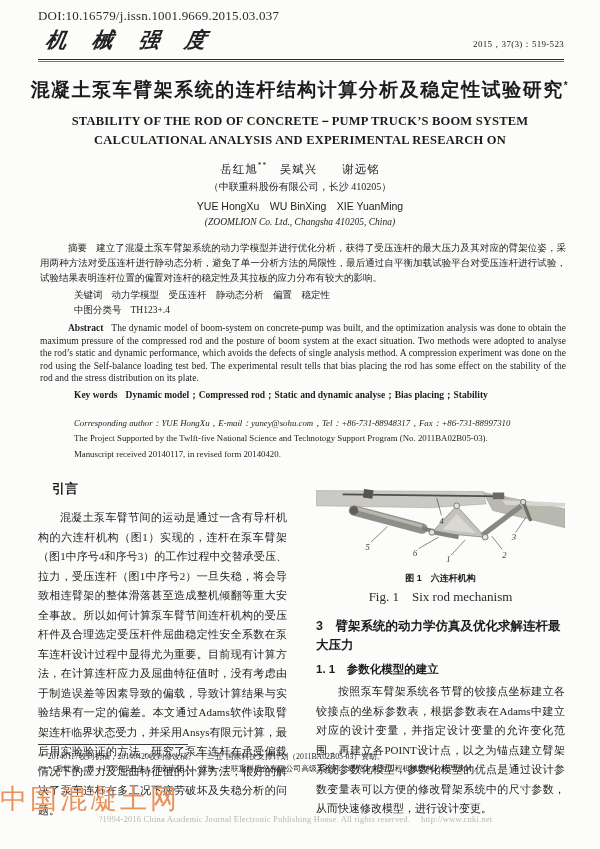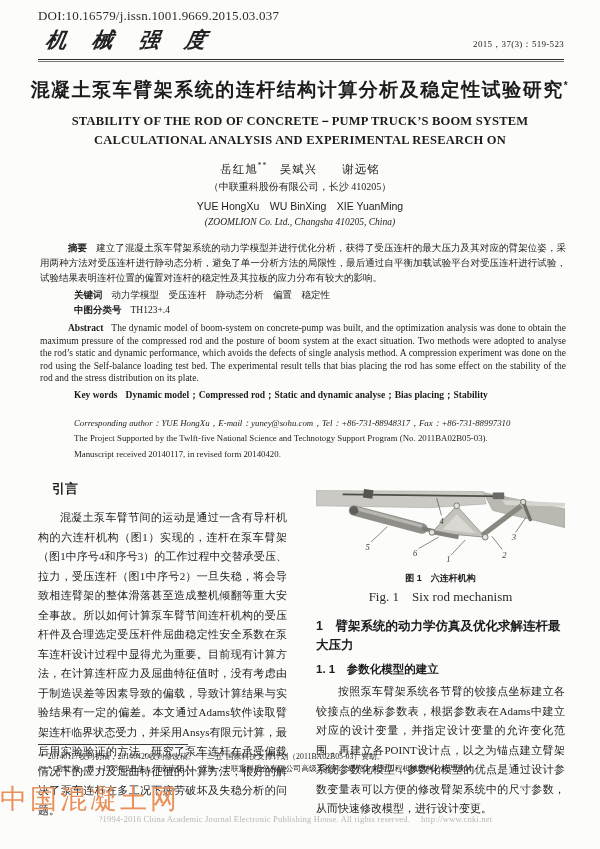--- a/index.html
+++ b/index.html
@@ -22,21 +22,21 @@
   .title-zh sup { font-size:10px; }
   .title-en { text-align:center; margin:9px 40px 0 40px; font-size:12.5px; font-weight:bold; line-height:1.55; letter-spacing:.2px; }
 
   .authors-zh { text-align:center; margin-top:11px; font-size:11.5px; letter-spacing:1px; }
   .authors-zh sup { font-size:7.5px; }
   .affil-zh { text-align:center; margin-top:3px; font-size:10px; }
   .authors-en { text-align:center; margin-top:6px; font-size:10.5px; font-family:"Liberation Sans","DejaVu Sans",sans-serif; color:#222; }
   .affil-en { text-align:center; margin-top:3px; font-size:9.5px; font-style:italic; }
 
   .abs-zh { margin:13px 34px 0 40px; font-size:9.5px; line-height:15px; text-align:justify; text-indent:28px; }
-  .abs-zh .lbl, .kw .lbl, .clc .lbl { font-weight:bold; font-family:"Liberation Sans","DejaVu Sans",sans-serif; margin-right:9px; }
+  .abs-zh .lbl, .kw .lbl, .clc .lbl { font-weight:normal; font-family:"Liberation Sans","DejaVu Sans",sans-serif; margin-right:9px; }
   .kw { margin:3px 34px 0 74px; font-size:9.5px; }
   .clc { margin:2px 34px 0 74px; font-size:9.5px; }
   .abs-en { margin:5px 34px 0 40px; font-size:9.5px; line-height:12.5px; text-align:justify; text-indent:28px; }
   .abs-en .lbl, .kwen .lbl { font-weight:bold; margin-right:8px; }
   .kwen { margin:4px 34px 15px 74px; font-size:9.5px; font-weight:bold; }
   .note { margin:2px 34px 0 74px; font-size:8.8px; line-height:13.5px; color:#222; }
   .note.italic { font-style:italic; }
 
   .columns { display:flex; gap:29px; margin:16px 35px 0 38px; height:288px; }
   .col { flex:1; min-width:0; }
@@ -159,21 +159,21 @@
           <text x="137" y="87">1</text>
           <text x="196" y="83">2</text>
           <text x="206" y="64">3</text>
           <text x="130" y="47">4</text>
         </g>
       </svg>
       <div class="figcap-zh">图 1　六连杆机构</div>
       <div class="figcap-en">Fig. 1　Six rod mechanism</div>
     </div>
 
-    <div class="sec-h">1　臂架系统的动力学仿真及优化求解连杆最大压力</div>
+    <div class="sec-h">3　臂架系统的动力学仿真及优化求解连杆最大压力</div>
     <div class="sub-h">1. 1　参数化模型的建立</div>
     <p class="para">按照泵车臂架系统各节臂的铰接点坐标建立各铰接点的坐标参数表，根据参数表在Adams中建立对应的设计变量，并指定设计变量的允许变化范围，再建立各POINT设计点，以之为锚点建立臂架系统参数化模型，参数化模型的优点是通过设计参数变量表可以方便的修改臂架系统中的尺寸参数，从而快速修改模型，进行设计变更。</p>
   </div>
 
 </div>
 
 <div class="footnotes">
   <div class="fn-divider"></div>
   <div class="fn">＊ 20140117收到初稿，20140420收到修改稿。“十二五”国家科技支撑计划（2011BA02B05-03）资助。</div>
   <div class="fn">＊＊ 岳红旭，男，1978年2月生，河南南阳人，汉族，中联重科股份有限公司高级工程师，研究方向为工程机械结构分析与设计。</div>

